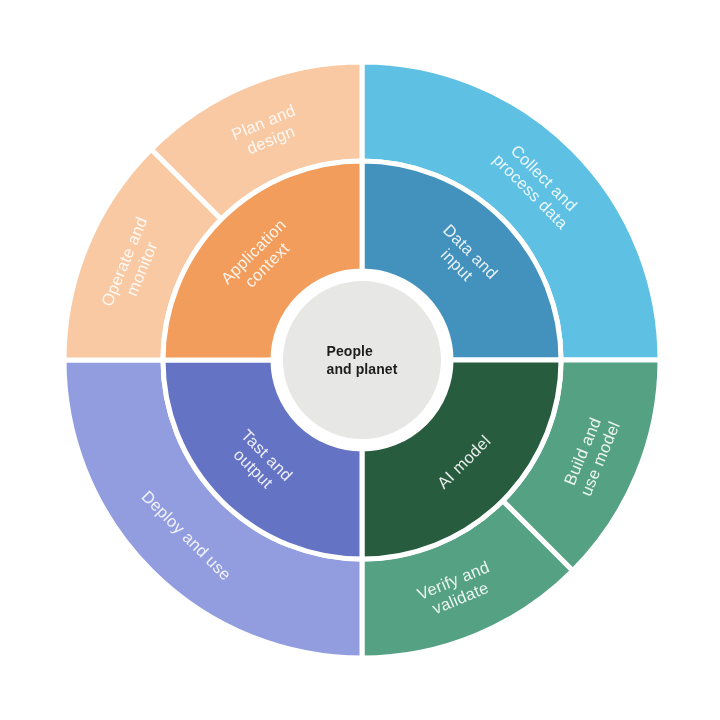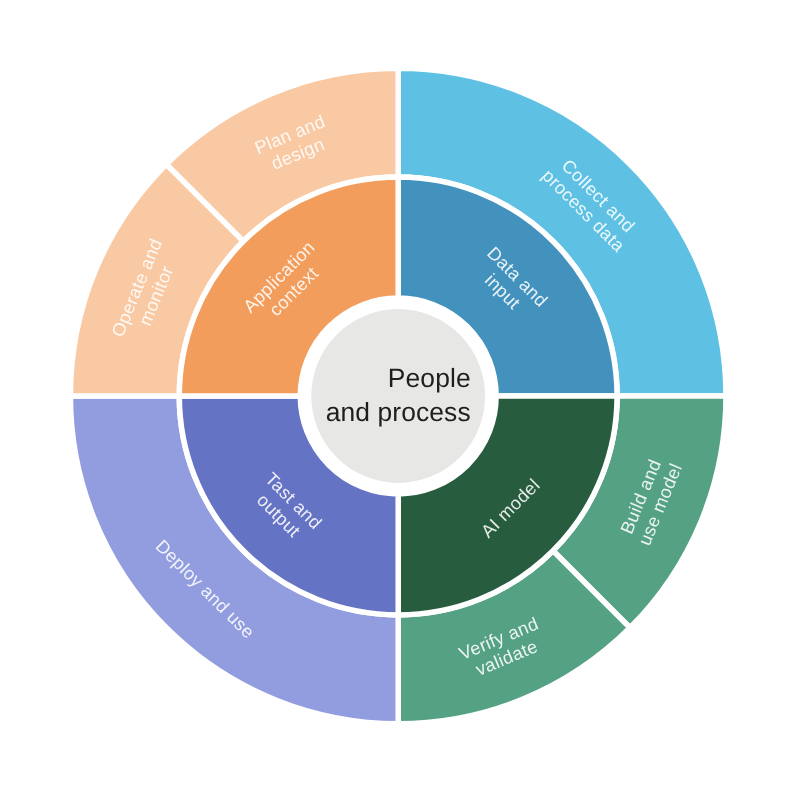--- a/index.html
+++ b/index.html
@@ -26,23 +26,23 @@
     font-family: "Liberation Sans", sans-serif;
     font-size: 16.5px;
     letter-spacing: 0.3px;
     font-weight: 400;
   }
   .center-label {
     position: absolute;
     left: 362px;
     top: 360px;
     transform: translate(-50%, -50%);
-    text-align: right;
-    font-size: 24px;
-    font-weight: 400;
+    text-align: left;
+    font-size: 14px;
+    font-weight: 700;
     line-height: 1.3;
     color: #1e1e1e;
     letter-spacing: 0.1px;
     white-space: nowrap;
     pointer-events: none;
   }
 </style>
 </head>
 <body>
 
@@ -65,15 +65,15 @@
       <text transform="translate(132.87787593720083 265.09450877345785) rotate(-67.5)" text-anchor="middle" fill="#ffffff" fill-opacity="0.88"><tspan x="0" dy="-0.22499999999999998em">Operate and</tspan><tspan x="0" dy="1.15em">monitor</tspan></text>
       <text transform="translate(267.0945087734578 130.87787593720086) rotate(-22.5)" text-anchor="middle" fill="#ffffff" fill-opacity="0.88"><tspan x="0" dy="-0.22499999999999998em">Plan and</tspan><tspan x="0" dy="1.15em">design</tspan></text>
       <text transform="translate(463.82337649086287 258.17662350913713) rotate(45)" text-anchor="middle" fill="#ffffff" fill-opacity="0.88"><tspan x="0" dy="-0.22499999999999998em">Data and</tspan><tspan x="0" dy="1.15em">input</tspan></text>
       <text transform="translate(463.82337649086287 461.82337649086287) rotate(-45)" text-anchor="middle" fill="#ffffff" fill-opacity="0.88"><tspan x="0" dy="0.35em">AI model</tspan></text>
       <text transform="translate(260.17662350913713 461.82337649086287) rotate(45)" text-anchor="middle" fill="#ffffff" fill-opacity="0.88"><tspan x="0" dy="-0.22499999999999998em">Tast and</tspan><tspan x="0" dy="1.15em">output</tspan></text>
       <text transform="translate(260.17662350913713 258.17662350913713) rotate(-45)" text-anchor="middle" fill="#ffffff" fill-opacity="0.88"><tspan x="0" dy="-0.22499999999999998em">Application</tspan><tspan x="0" dy="1.15em">context</tspan></text>
       <circle cx="362" cy="360" r="82" fill="#e7e7e5" stroke="#ffffff" stroke-width="6"></circle>
     </svg>
   <div class="center-label" style="color: rgb(30, 30, 30);">
     <div>People</div>
-    <div>and process</div>
+    <div>and planet</div>
   </div>
 </div>
 
 </body></html>

